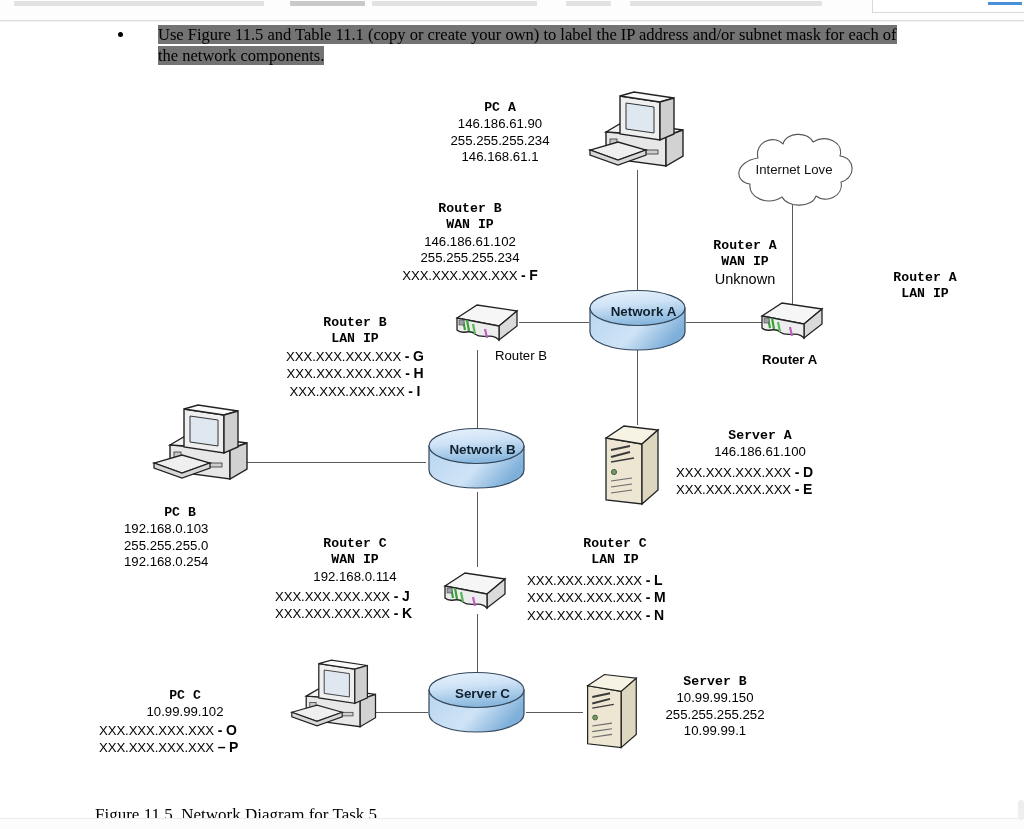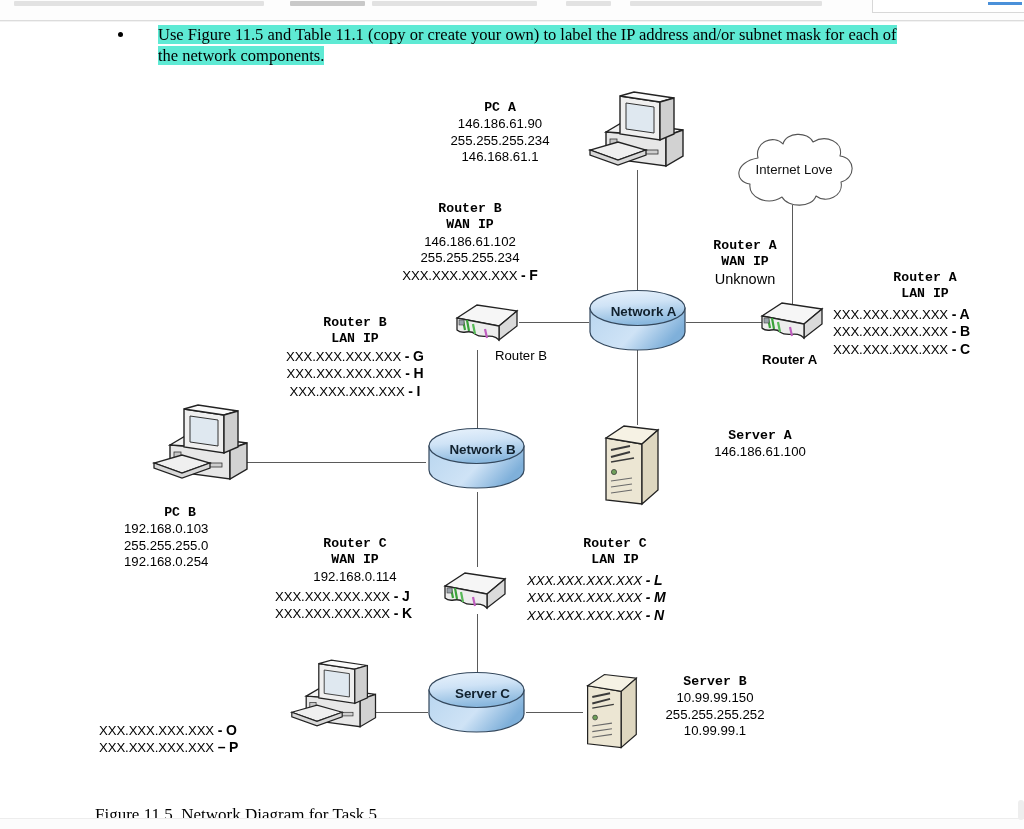--- a/index.html
+++ b/index.html
@@ -21,21 +21,21 @@
   .bottomline{position:absolute;left:0;top:818px;width:1024px;height:1px;background:#ededed;}
   .bottomgrad{position:absolute;left:0;top:819px;width:1024px;height:10px;background:#fcfcfc;}
   .scrollnub{position:absolute;left:1018px;top:800px;width:6px;height:20px;background:#eeeeee;border-radius:3px;}
 
   
   .bullet-wrap{position:absolute;left:118px;top:24px;width:800px;}
   .bullet-dot{position:absolute;left:0px;top:8px;width:5px;height:5px;background:#000;border-radius:50%;}
   .bullet-text{position:absolute;left:40px;top:0px;width:740px;
     font-family:"Liberation Serif", serif;font-size:16.5px;line-height:21px;
     color:#000;font-weight:400;}
-  .hl{background:#5eead4;font-family:Liberation Serif, serif;}
+  .hl{background:#737373;font-family:Liberation Serif, serif;}
 
   
   .lbl{position:absolute;color:#000;font-size:13.2px;line-height:16.4px;white-space:nowrap;}
   .lbl.c{text-align:center;}
   .lbl b,.bold{font-weight:bold;}
   .ttl{font-weight:bold;font-size:13.2px;font-family:Liberation Mono, monospace;}
   .xrow{font-size:13.2px;letter-spacing:-0.1px;}
   .xrow .tag{font-weight:bold;font-size:14px;}
 
   
@@ -241,41 +241,40 @@
   <div class="lbl c" style="left:670px;top:238px;width:150px;">
     <div class="ttl">Router A</div>
     <div class="ttl">WAN IP</div>
     <div style="font-size:14.5px;">Unknown</div>
   </div>
 
   <div class="lbl c" style="left:840px;top:270px;width:170px;">
     <div class="ttl">Router A</div>
     <div class="ttl">LAN IP</div>
   </div>
-  <div class="lbl" style="left:833px;top:306px;">
-    <div class="xrow"><span>XXX.XXX.XXX.XXX</span> <span class="tag">- A</span></div>
-    <div class="xrow"><span>XXX.XXX.XXX.XXX</span> <span class="tag">- B</span></div>
-    <div class="xrow"><span>XXX.XXX.XXX.XXX</span> <span class="tag">- C</span></div>
-  </div>
   <div class="lbl bold" style="left:762px;top:352px;">Router A</div>
 
   <div class="dev" style="left:600px;top:424px;">
     <svg width="62" height="82" viewBox="0 0 62 82">
       <path d="M6 14 L6 76 L42 80 L42 20 Z" fill="#ece6d3" stroke="#222" stroke-width="1.3"></path>
       <path d="M6 14 L24 2 L58 6 L42 20 Z" fill="#f6f2e4" stroke="#222" stroke-width="1.3"></path>
       <path d="M42 20 L58 6 L58 66 L42 80 Z" fill="#ded7c0" stroke="#222" stroke-width="1.3"></path>
       <path d="M11 26 L30 22 M11 33 L30 28" stroke="#3a3a3a" stroke-width="2"></path>
       <path d="M11 38 L34 34" stroke="#3a3a3a" stroke-width="1.4"></path>
       <circle cx="14" cy="48" r="2.6" fill="#6e9f5a" stroke="#333" stroke-width="0.7"></circle>
       <path d="M11 57 L32 54 M11 63 L32 60 M11 69 L32 66" stroke="#6a6a6a" stroke-width="1.2"></path>
     </svg>
   </div>
   <div class="lbl c" style="left:660px;top:428px;width:200px;">
     <div class="ttl">Server A</div>
     <div>146.186.61.100</div>
+  </div>
+  <div class="lbl" style="left:676px;top:464px;">
+    <div class="xrow"><span>XXX.XXX.XXX.XXX</span> <span class="tag">- D</span></div>
+    <div class="xrow"><span>XXX.XXX.XXX.XXX</span> <span class="tag">- E</span></div>
   </div>
 
   <div class="dev" style="left:152px;top:405px;">
     <svg width="100" height="82" viewBox="0 0 100 82">
       <path d="M18 40 L18 66 L78 74 L78 44 Z" fill="#e7e7e7" stroke="#222" stroke-width="1.4"></path>
       <path d="M18 40 L35 30 L95 38 L78 44 Z" fill="#f4f4f4" stroke="#222" stroke-width="1.4"></path>
       <path d="M78 44 L95 38 L95 64 L78 74 Z" fill="#d2d2d2" stroke="#222" stroke-width="1.4"></path>
       <path d="M32 4 L32 42 L72 48 L72 10 Z" fill="#efefef" stroke="#222" stroke-width="1.4"></path>
       <path d="M32 4 L46 0 L86 6 L72 10 Z" fill="#fafafa" stroke="#222" stroke-width="1.4"></path>
       <path d="M72 10 L86 6 L86 42 L72 48 Z" fill="#cfcfcf" stroke="#222" stroke-width="1.4"></path>
@@ -312,41 +311,45 @@
   </div>
   <div class="lbl" style="left:275px;top:588px;">
     <div class="xrow"><span>XXX.XXX.XXX.XXX</span> <span class="tag">- J</span></div>
     <div class="xrow"><span>XXX.XXX.XXX.XXX</span> <span class="tag">- K</span></div>
   </div>
 
   <div class="lbl c" style="left:520px;top:536px;width:190px;">
     <div class="ttl">Router C</div>
     <div class="ttl">LAN IP</div>
   </div>
-  <div class="lbl" style="left:527px;top:572px;font-style:italic;">
+  <div class="lbl" style="left:527px;top:572px;">
     <div class="xrow"><span>XXX.XXX.XXX.XXX</span> <span class="tag">- L</span></div>
     <div class="xrow"><span>XXX.XXX.XXX.XXX</span> <span class="tag">- M</span></div>
     <div class="xrow"><span>XXX.XXX.XXX.XXX</span> <span class="tag">- N</span></div>
   </div>
 
   <div class="dev" style="left:290px;top:660px;">
     <svg width="90" height="74" viewBox="0 0 100 82">
       <path d="M18 40 L18 66 L78 74 L78 44 Z" fill="#e7e7e7" stroke="#222" stroke-width="1.4"></path>
       <path d="M18 40 L35 30 L95 38 L78 44 Z" fill="#f4f4f4" stroke="#222" stroke-width="1.4"></path>
       <path d="M78 44 L95 38 L95 64 L78 74 Z" fill="#d2d2d2" stroke="#222" stroke-width="1.4"></path>
       <path d="M32 4 L32 42 L72 48 L72 10 Z" fill="#efefef" stroke="#222" stroke-width="1.4"></path>
       <path d="M32 4 L46 0 L86 6 L72 10 Z" fill="#fafafa" stroke="#222" stroke-width="1.4"></path>
       <path d="M72 10 L86 6 L86 42 L72 48 Z" fill="#cfcfcf" stroke="#222" stroke-width="1.4"></path>
       <path d="M38 11 L38 37 L66 41 L66 15 Z" fill="#dfe8f0" stroke="#333" stroke-width="1"></path>
       <rect x="22" y="47" width="7" height="10" fill="#c6c6c6" stroke="#333" stroke-width="0.8"></rect>
       <rect x="44" y="58" width="26" height="4" fill="#cfcfcf" stroke="#333" stroke-width="0.8"></rect>
       <path d="M2 58 L30 50 L58 58 L30 68 Z" fill="#efefef" stroke="#222" stroke-width="1.3"></path>
       <path d="M2 58 L2 63 L30 73 L58 63 L58 58 L30 68 Z" fill="#d8d8d8" stroke="#222" stroke-width="1.3"></path>
     </svg>
   </div>
+  <div class="lbl c" style="left:90px;top:688px;width:190px;">
+    <div class="ttl">PC C</div>
+    <div>10.99.99.102</div>
+  </div>
   <div class="lbl" style="left:99px;top:722px;">
     <div class="xrow"><span>XXX.XXX.XXX.XXX</span> <span class="tag">- O</span></div>
     <div class="xrow"><span>XXX.XXX.XXX.XXX</span> <span class="tag">– P</span></div>
   </div>
 
   <div class="dev" style="left:582px;top:672px;">
     <svg width="58" height="78" viewBox="0 0 62 82">
       <path d="M6 14 L6 76 L42 80 L42 20 Z" fill="#ece6d3" stroke="#222" stroke-width="1.3"></path>
       <path d="M6 14 L24 2 L58 6 L42 20 Z" fill="#f6f2e4" stroke="#222" stroke-width="1.3"></path>
       <path d="M42 20 L58 6 L58 66 L42 80 Z" fill="#ded7c0" stroke="#222" stroke-width="1.3"></path>

